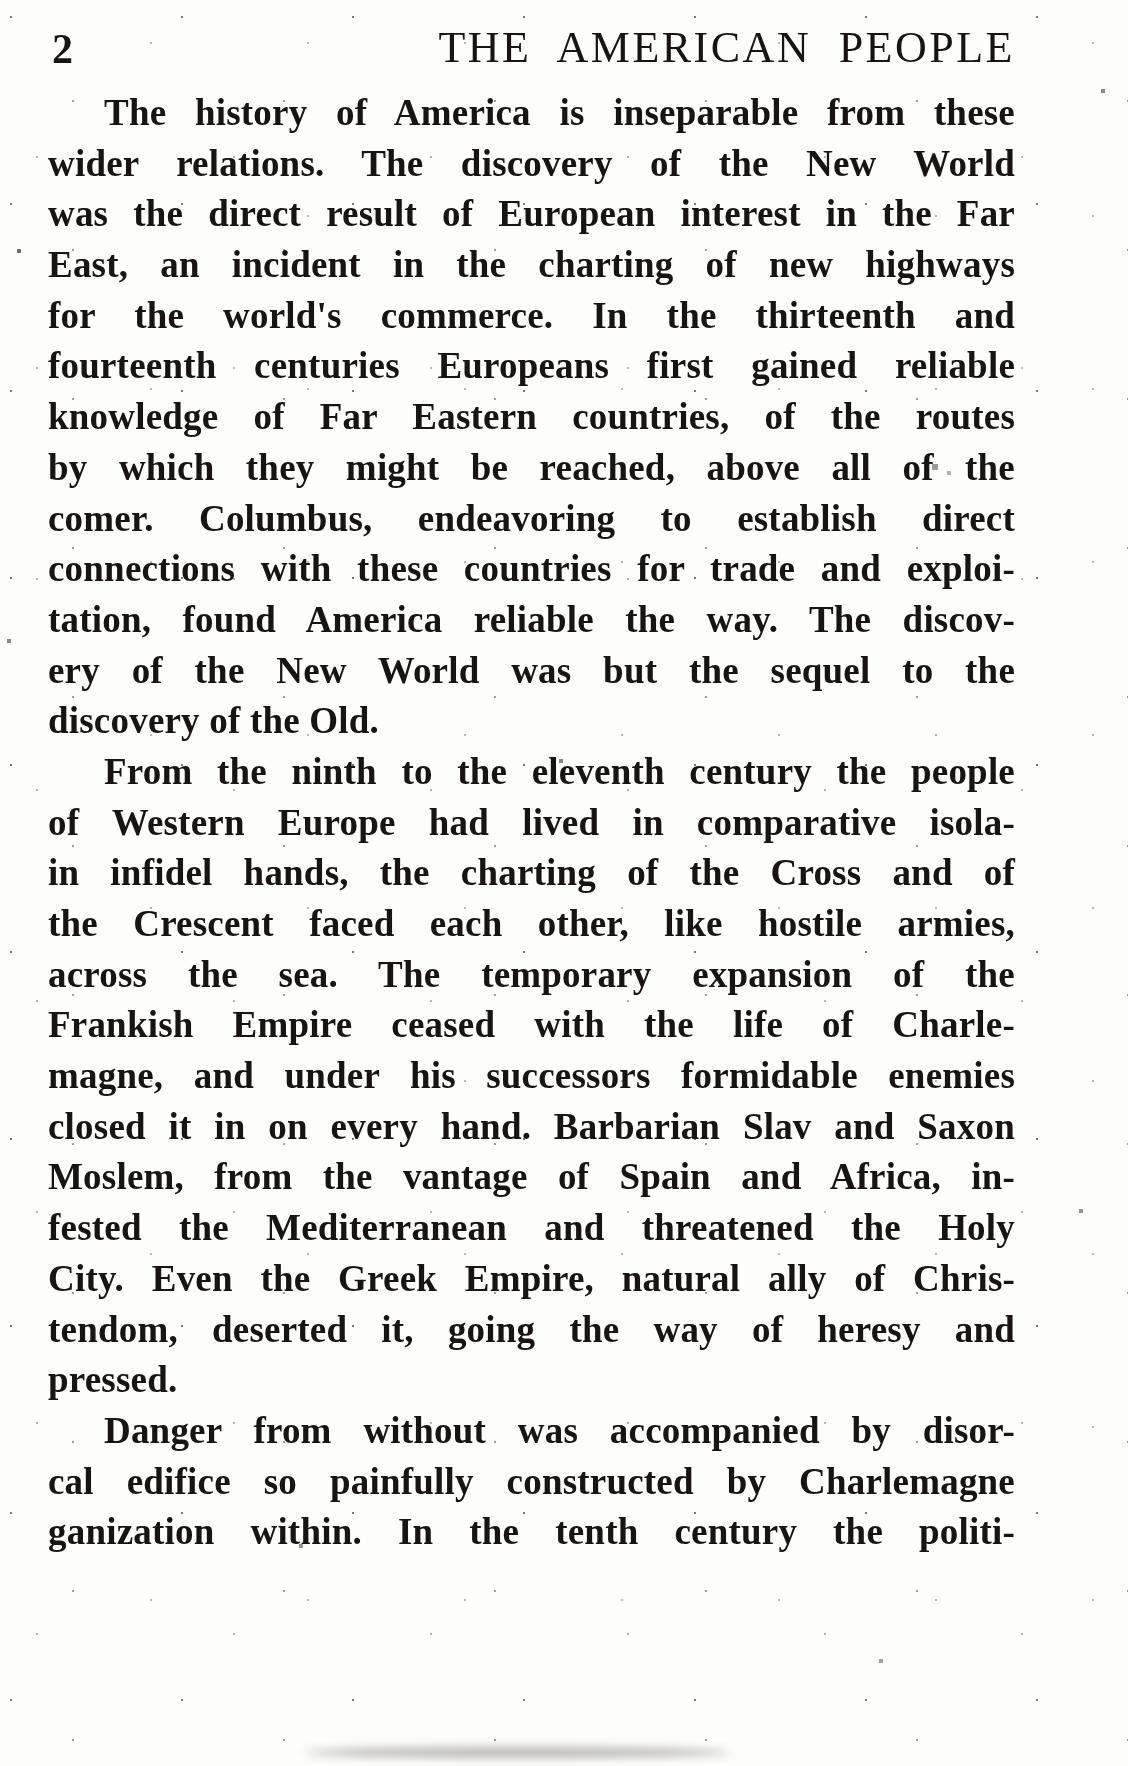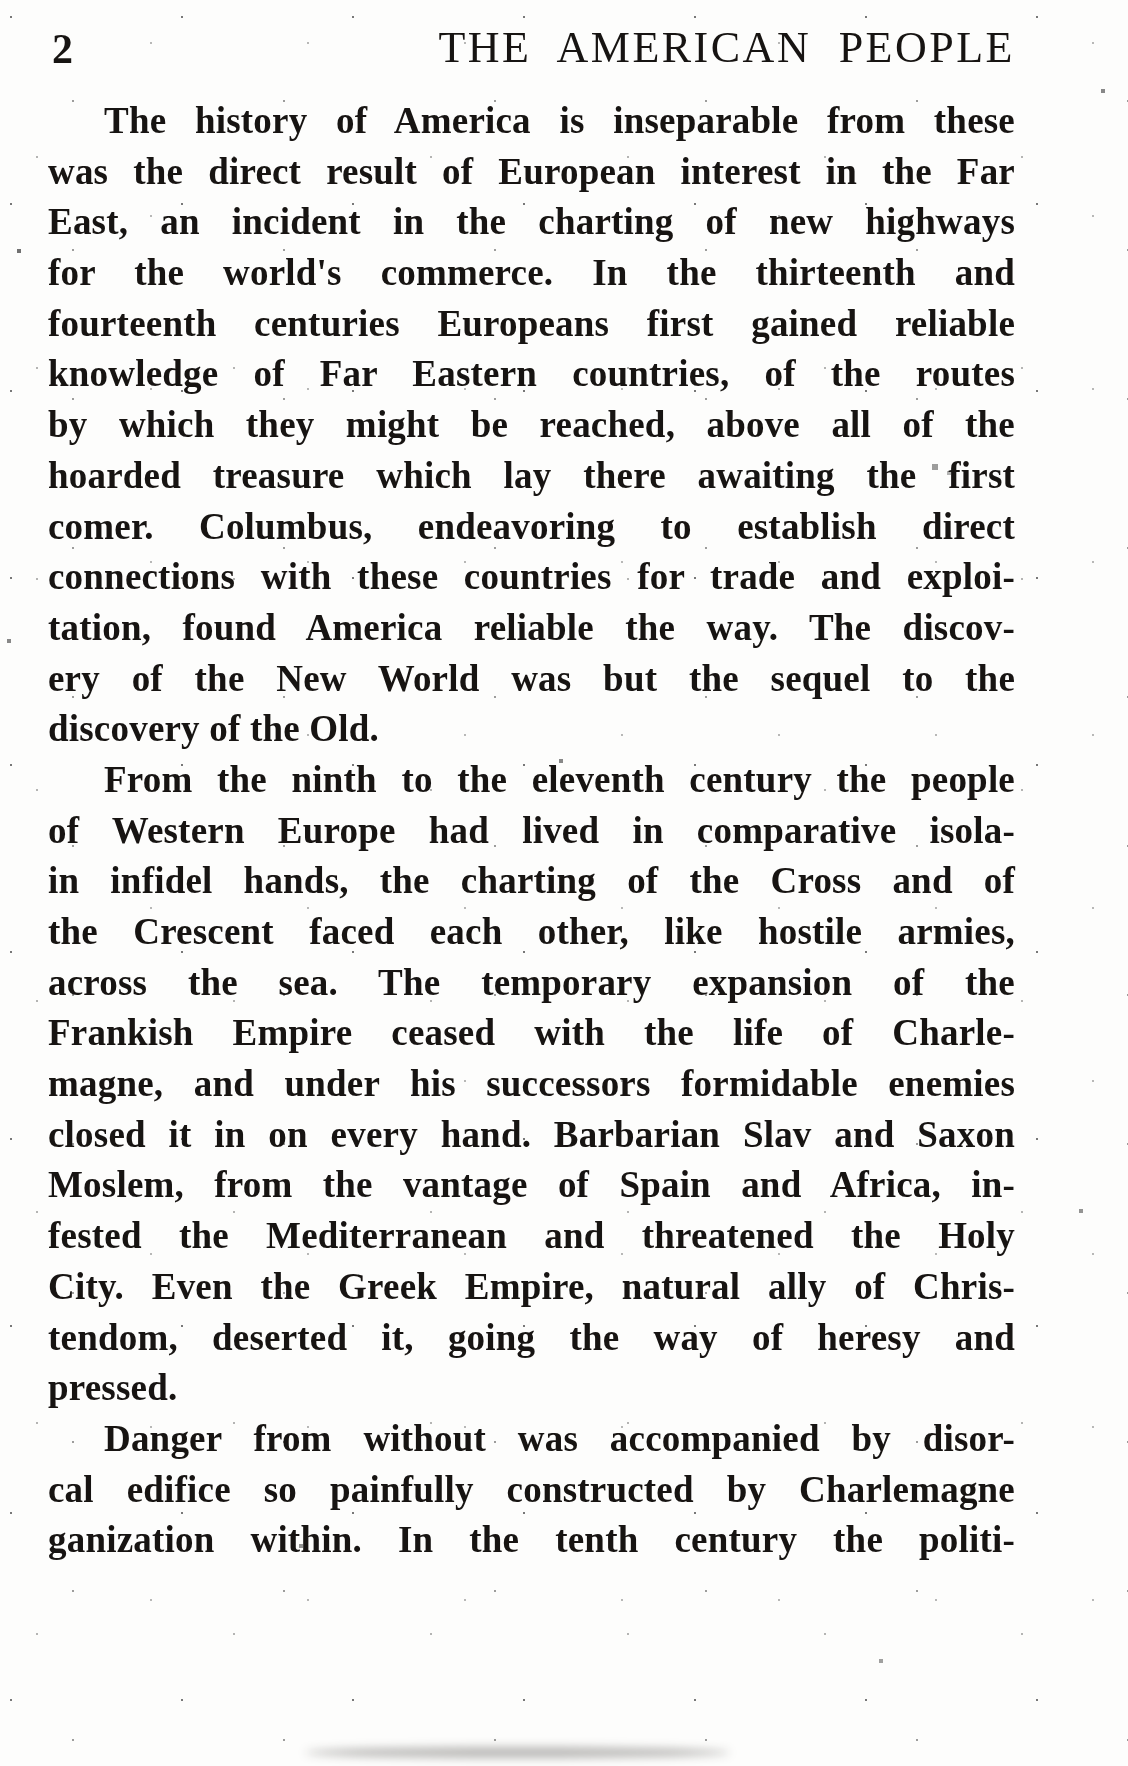--- a/index.html
+++ b/index.html
@@ -25,21 +25,21 @@
     font-size:42px;font-weight:700;line-height:1.1;
   }
   .header-title{
     position:absolute;left:48px;width:967px;top:24px;
     text-align:right;
     font-size:44px;font-weight:400;line-height:1.1;
     letter-spacing:2.5px;word-spacing:14px;
     white-space:nowrap;
   }
   .body-text{
-    position:absolute;left:48px;top:96px;width:967px;
+    position:absolute;left:48px;top:88px;width:967px;
     font-size:37px;font-weight:700;line-height:50.7px;
     letter-spacing:.2px;
   }
   .line{
     text-align:justify;
     text-align-last:justify;
     white-space:normal;
     height:50.7px;overflow:visible;
   }
   .line.first{text-indent:56px;}
@@ -70,27 +70,27 @@
 <body>
 
 <div class="page">
 
   <div class="header-num">2</div>
 
   <div class="header-title">THE AMERICAN PEOPLE</div>
 
   <div class="body-text" id="body-text">
       <div class="line first">The history of America is inseparable from these</div>
+      <div class="line">wider relations. The discovery of the New World</div>
       <div class="line">was the direct result of European interest in the Far</div>
       <div class="line">East, an incident in the charting of new highways</div>
       <div class="line">for the world's commerce. In the thirteenth and</div>
       <div class="line">fourteenth centuries Europeans first gained reliable</div>
       <div class="line">knowledge of Far Eastern countries, of the routes</div>
       <div class="line">by which they might be reached, above all of the</div>
-      <div class="line">hoarded treasure which lay there awaiting the first</div>
       <div class="line">comer. Columbus, endeavoring to establish direct</div>
       <div class="line">connections with these countries for trade and exploi-</div>
       <div class="line">tation, found America reliable the way. The discov-</div>
       <div class="line">ery of the New World was but the sequel to the</div>
       <div class="line end">discovery of the Old.</div>
       <div class="line first">From the ninth to the eleventh century the people</div>
       <div class="line">of Western Europe had lived in comparative isola-</div>
       <div class="line">in infidel hands, the charting of the Cross and of</div>
       <div class="line">the Crescent faced each other, like hostile armies,</div>
       <div class="line">across the sea. The temporary expansion of the</div>

